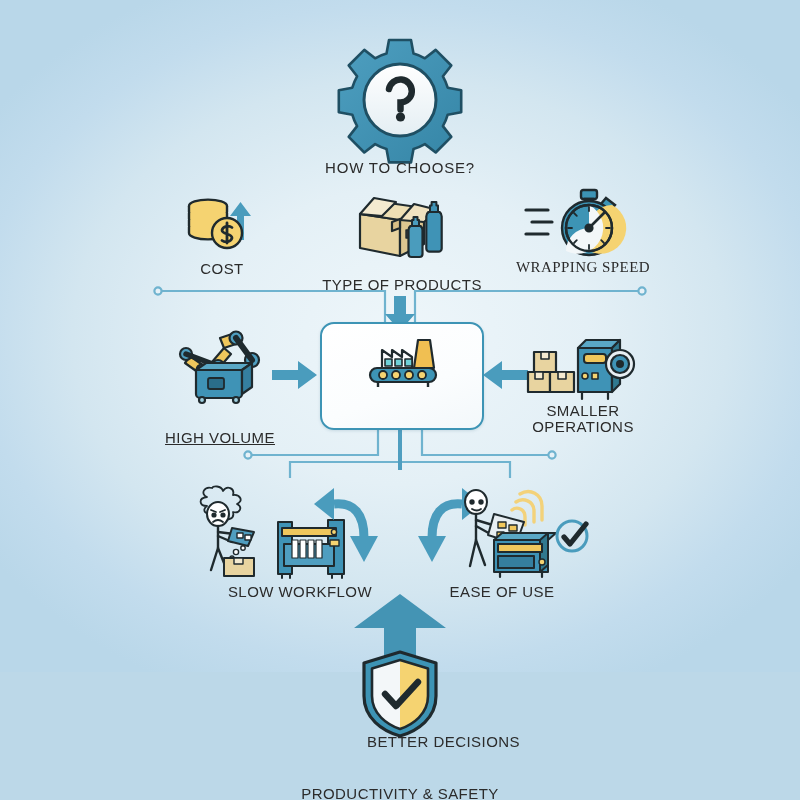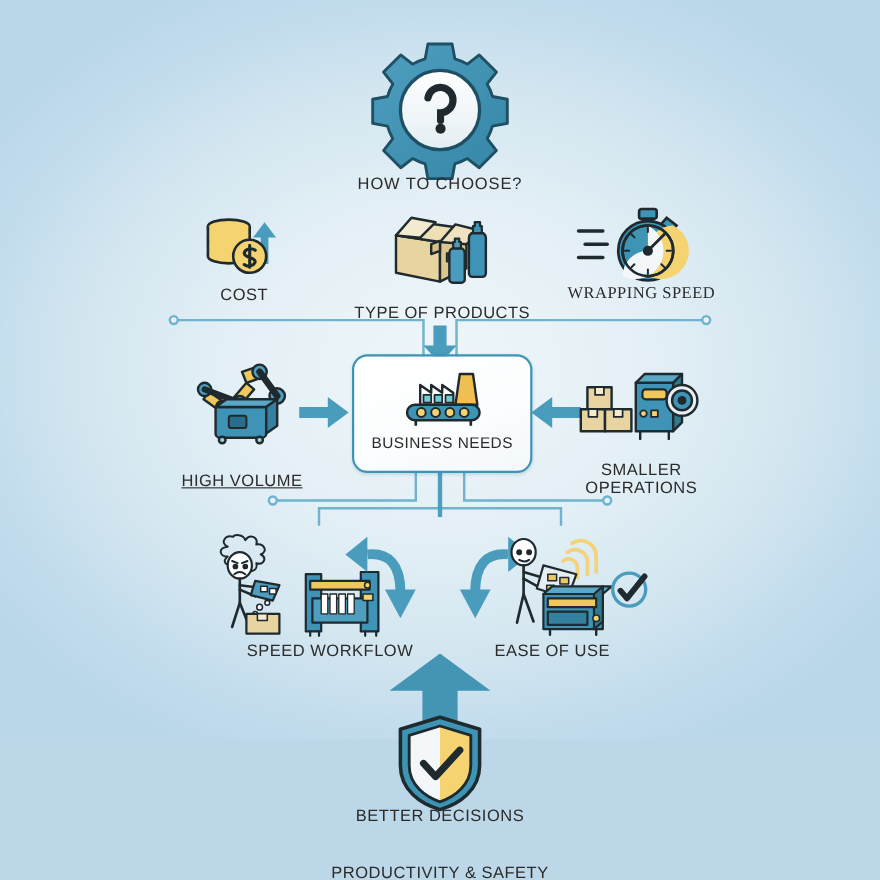--- a/index.html
+++ b/index.html
@@ -184,21 +184,20 @@
         <rect x="6" y="32" width="66" height="14" rx="7" fill="#3d94b5"></rect>
         <g fill="#f5d371" stroke-width="1.8">
           <circle cx="19" cy="39" r="4"></circle>
             <circle cx="32" cy="39" r="4"></circle>
           <circle cx="45" cy="39" r="4"></circle>
             <circle cx="58" cy="39" r="4"></circle>
         </g>
         <path d="M14,46 v5 M64,46 v5" stroke-width="2.4"></path>
       </g>
     </svg>
-    <div class="lbl" style="left:0;top:70px;width:160px;font-size:14px;letter-spacing:.4px;">BUSINESS NEEDS</div>
   </div>
 
   <svg class="abs" style="left:166px;top:326px;" width="104" height="76" viewBox="0 0 104 76">
     <g stroke="#1f2a2e" stroke-width="2.2" stroke-linejoin="round" stroke-linecap="round">
       <g fill="#f0c75c">
         <path d="M54,12 l12,-4 l4,10 l-12,4 z"></path>
         <path d="M58,22 l-12,14 l7,6 l12,-14 z"></path>
         <path d="M24,30 l14,10 l-5,7 l-14,-10 z"></path>
       </g>
       <g fill="#4f9ec0">
@@ -247,21 +246,21 @@
       <circle cx="92" cy="34" r="14" fill="#e8eff3"></circle>
       <circle cx="92" cy="34" r="9" fill="#3f93b6"></circle>
       <circle cx="92" cy="34" r="4" fill="#1f2a2e" stroke-width="0"></circle>
       <g fill="#f5d371" stroke-width="1.6">
         <circle cx="57" cy="46" r="3"></circle>
           <rect x="64" y="43" width="6" height="6"></rect>
       </g>
       <path d="M54,62 v7 M80,62 v7" stroke-width="2.2" stroke-linecap="round"></path>
     </g>
   </svg>
-  <div class="lbl" style="left:512px;top:420px;width:142px;">SMALLER
+  <div class="lbl" style="left:512px;top:403px;width:142px;">SMALLER
 OPERATIONS</div>
 
   <svg class="abs" style="left:196px;top:482px;" width="160" height="96" viewBox="0 0 160 96">
     <g stroke="#1f2a2e" stroke-width="2" stroke-linejoin="round" stroke-linecap="round" fill="none">
 
       <g stroke-width="1.8">
         <path d="M16,6 c-8,-2 -12,6 -5,9 c-9,1 -8,9 0,9 c-6,4 -1,10 6,7 c-2,7 7,9 10,3
                  c3,6 12,3 10,-4 c7,2 10,-5 4,-8 c7,-3 3,-10 -4,-9 c2,-7 -6,-10 -10,-4
                  c-2,-6 -10,-5 -11,-3 z"></path>
       </g>
@@ -303,21 +302,21 @@
         <path d="M112,58 h6 v18 h-6 z"></path>
           <path d="M120,58 h6 v18 h-6 z"></path>
       </g>
       <g fill="#f5d371" stroke-width="1.4">
         <circle cx="138" cy="50" r="2.6"></circle>
           <rect x="134" y="58" width="9" height="6"></rect>
       </g>
       <path d="M86,92 v4 M146,92 v4 M94,92 v4 M136,92 v4" stroke-width="2"></path>
     </g>
   </svg>
-  <div class="lbl" style="left:222px;top:584px;width:156px;">SPEED WORKFLOW</div>
+  <div class="lbl" style="left:222px;top:584px;width:156px;">SLOW WORKFLOW</div>
 
   <svg class="abs" style="left:308px;top:484px;" width="70" height="84" viewBox="0 0 70 84">
     <path d="M26,20 C46,18 56,30 56,54" fill="none" stroke="#4a9cbd" stroke-width="9" stroke-linecap="butt"></path>
     <path d="M26,4 L6,20 L26,36 z" fill="#4a9cbd"></path>
     <path d="M42,52 L56,78 L70,52 z" fill="#4a9cbd"></path>
   </svg>
 
   <svg class="abs" style="left:418px;top:484px;" width="70" height="84" viewBox="0 0 70 84">
     <path d="M44,20 C24,18 14,30 14,54" fill="none" stroke="#4a9cbd" stroke-width="9" stroke-linecap="butt"></path>
     <path d="M44,4 L64,20 L44,36 z" fill="#4a9cbd"></path>
@@ -370,16 +369,16 @@
   <svg class="abs" style="left:346px;top:594px;" width="108" height="86" viewBox="0 0 108 86">
     <path d="M38,86 V34 H8 L54,0 l46,34 H70 v52 z" fill="#4494b4"></path>
   </svg>
   <svg class="abs" style="left:358px;top:648px;" width="84" height="92" viewBox="0 0 84 92">
     <path d="M42,4 L78,15 V48 C78,70 60,83 42,88 C24,83 6,70 6,48 V15 Z" fill="#3d94b5" stroke="#1f2a2e" stroke-width="3.2" stroke-linejoin="round"></path>
     <path d="M42,12 L70,20.5 V48 C70,66 55,76.5 42,81 C29,76.5 14,66 14,48 V20.5 Z" fill="#f3f7f9"></path>
     <path d="M42,12 L70,20.5 V48 C70,66 55,76.5 42,81 z" fill="#f5d371"></path>
     <path d="M42,12 L70,20.5 V48 C70,66 55,76.5 42,81 C29,76.5 14,66 14,48 V20.5 Z" fill="none" stroke="#1f2a2e" stroke-width="2.6" stroke-linejoin="round"></path>
     <path d="M27,46 l11,12 l22,-24" fill="none" stroke="#1f2a2e" stroke-width="6.4" stroke-linecap="round" stroke-linejoin="round"></path>
   </svg>
-  <div class="lbl" style="left:280px;top:734px;width:240px;">BETTER DECISIONS</div>
+  <div class="lbl" style="left:280px;top:734px;width:240px;text-align:right;">BETTER DECISIONS</div>
   <div class="lbl" style="left:280px;top:754px;width:240px;margin-top:32px;">PRODUCTIVITY &amp; SAFETY</div>
 
 </div>
 
 </body></html>

